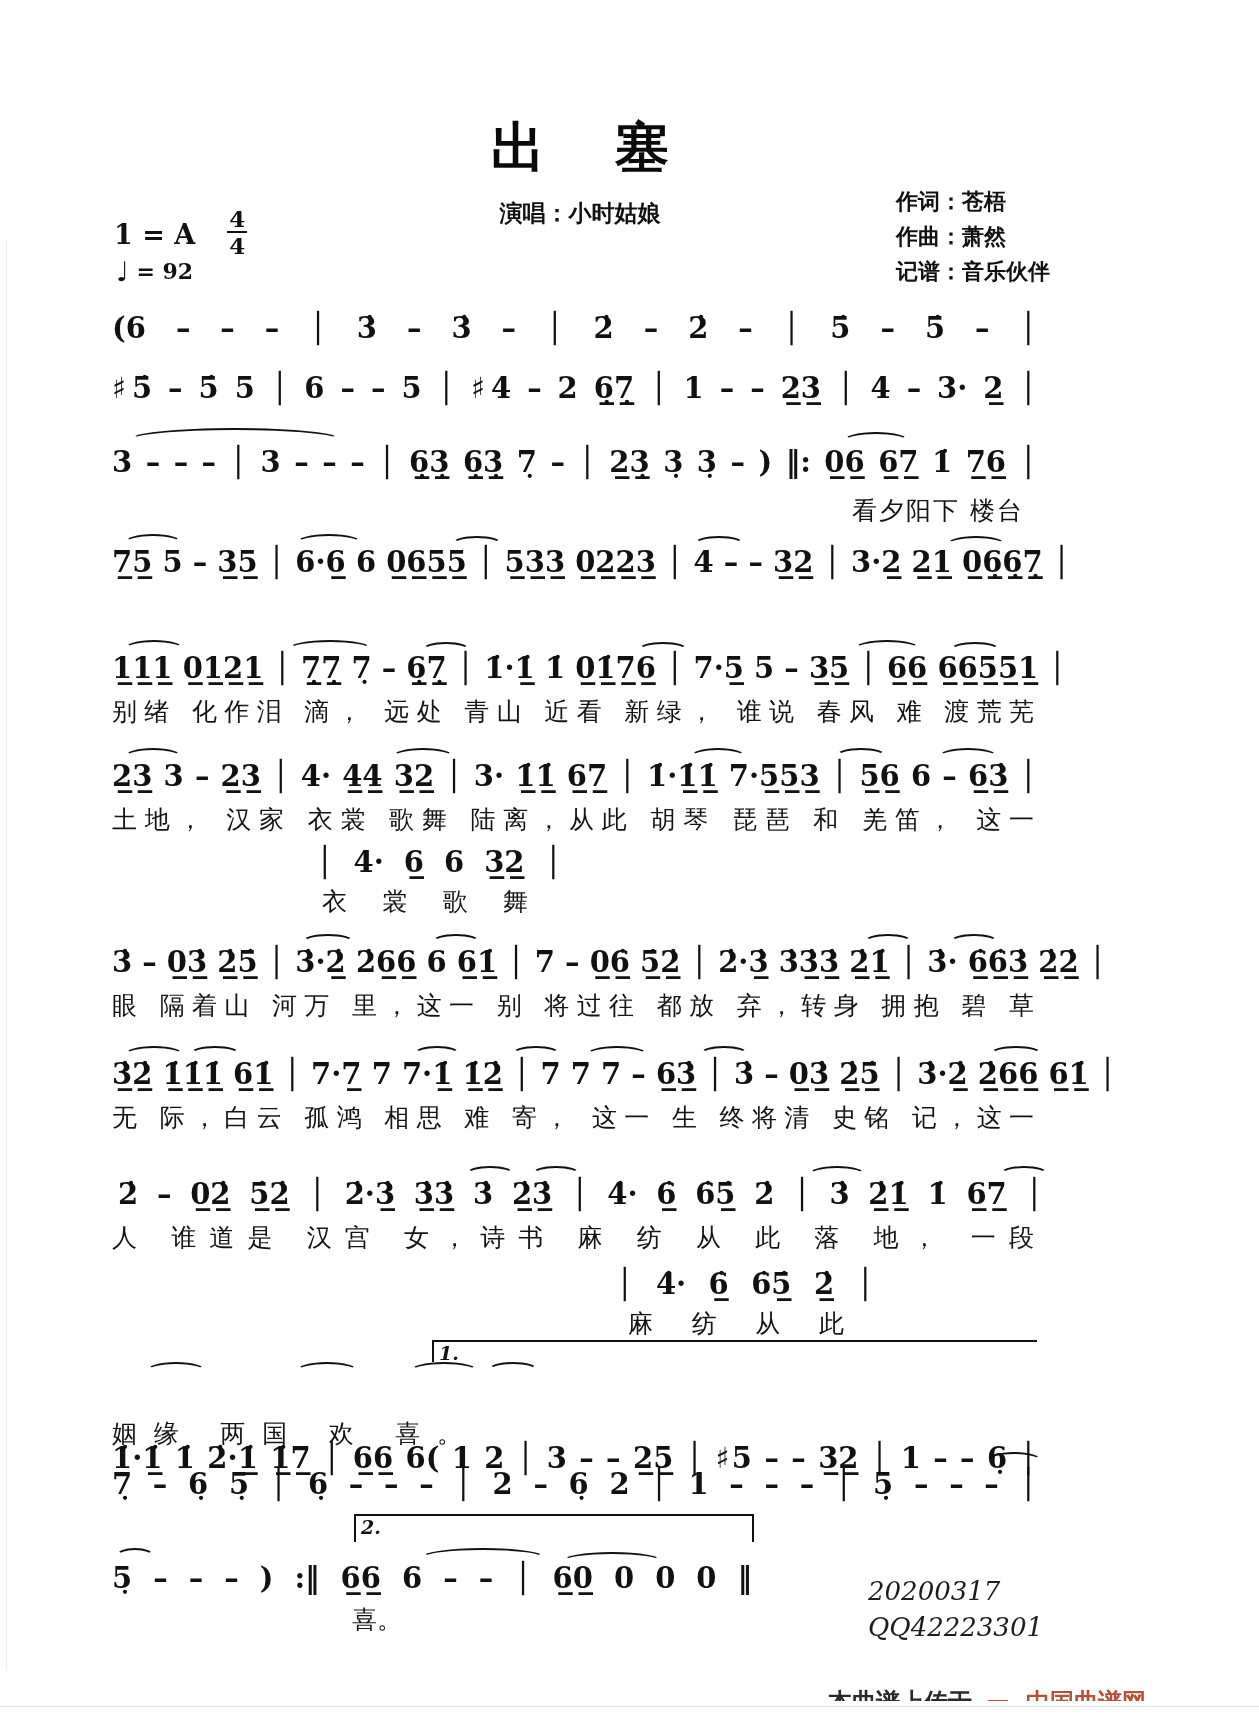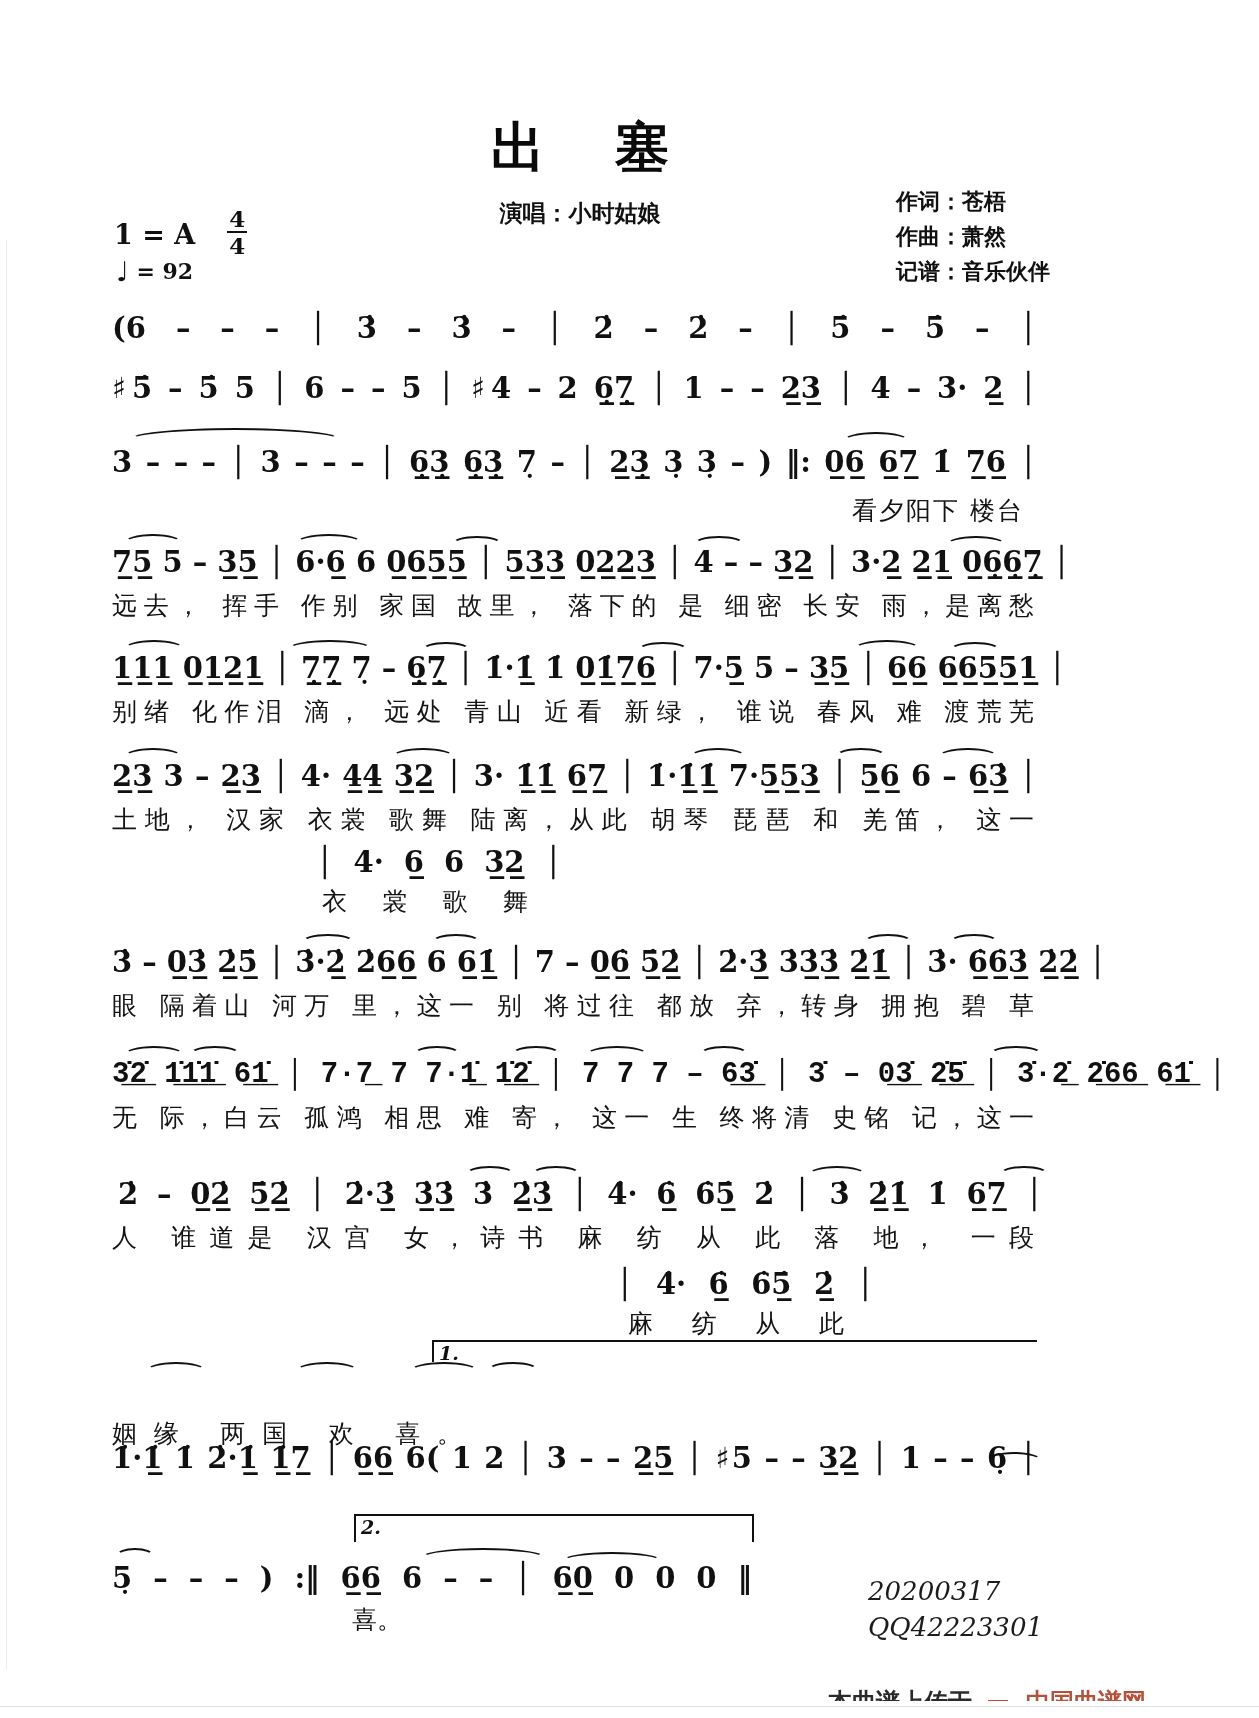--- a/index.html
+++ b/index.html
@@ -55,50 +55,50 @@
     <span class="glyph">♩</span>
     <span>= 92</span>
   </div>
 
   <div class="notes" style="top:312px;left:112px;width:925px;">(6 – – – │ 3̇ – 3̇ – │ 2̇ – 2̇ – │ 5̇ – 5̇ – │</div>
   <div class="notes" style="top:372px;left:112px;width:925px;">♯5̇ – 5̇ 5 │ 6 – – 5 │ ♯4 – 2 6̲̣7̲̣ │ 1 – – 2̲3̲ │ 4 – 3· 2̲ │</div>
   <div class="notes" style="top:446px;left:112px;width:925px;">3 – – – │ 3 – – – │ 6̲̣3̲̣ 6̲̣3̲̣ 7̣ – │ 2̲3̲̣ 3̣ 3̣ – ) ‖: 0̲6̲ 6̲7̲ 1̇ 7̲6̲ │</div>
   <div class="lyrics" style="top:497px;left:852px;width:170px;">看夕阳下 楼台</div>
 
   <div class="notes" style="top:546px;left:112px;width:925px;">7̲5̲ 5 – 3̲5̲ │ 6·6̲ 6 0̲6̲5̲5̲ │ 5̲3̲3̲ 0̲2̲2̲3̲ │ 4 – – 3̲2̲ │ 3·2̲ 2̲1̲ 0̲6̲̣6̲̣7̲̣ │</div>
-  <div class="lyrics" style="top:592px;left:112px;width:922px;">远去， 挥手 作别 家国 故里， 落下的 是 细密 长安 雨，是离愁</div>
 
   <div class="notes" style="top:652px;left:112px;width:925px;">1̲1̲1̲ 0̲1̲2̲1̲ │ 7̲̣7̲̣ 7̣ – 6̲̣7̲̣ │ 1̇·1̲̇ 1̇ 0̲1̲̇7̲6̲ │ 7·5̲ 5 – 3̲5̲ │ 6̲6̲ 6̲6̲5̲5̲1̲ │</div>
   <div class="lyrics" style="top:698px;left:112px;width:922px;">别绪 化作泪 滴， 远处 青山 近看 新绿， 谁说 春风 难 渡荒芜</div>
 
   <div class="notes" style="top:760px;left:112px;width:925px;">2̲3̲ 3 – 2̲3̲ │ 4· 4̲4̲ 3̲2̲ │ 3· 1̲̇1̲̇ 6̲7̲ │ 1̇·1̲̇1̲̇ 7·5̲5̲3̲ │ 5̲6̲ 6 – 6̲3̲̇ │</div>
   <div class="lyrics" style="top:806px;left:112px;width:922px;">土地， 汉家 衣裳 歌舞 陆离，从此 胡琴 琵琶 和 羌笛， 这一</div>
 
   <div class="notes" style="top:846px;left:316px;width:246px;">│ 4· 6̲ 6 3̲2̲ │</div>
   <div class="lyrics" style="top:888px;left:322px;width:206px;">衣 裳 歌 舞</div>
 
   <div class="notes" style="top:946px;left:112px;width:925px;">3̇ – 0̲3̲̇ 2̲̇5̲̇ │ 3̇·2̲̇ 2̇6̲6̲ 6 6̲1̲̇ │ 7 – 0̲6̲̇ 5̲̇2̲̇ │ 2̇·3̲̇ 3̇3̲̇3̲̇ 2̲̇1̲̇ │ 3̇· 6̲̇6̲̇3̲̇ 2̲̇2̲̇ │</div>
   <div class="lyrics" style="top:992px;left:112px;width:922px;">眼 隔着山 河万 里，这一 别 将过往 都放 弃，转身 拥抱 碧 草</div>
 
-  <div class="notes" style="top:1058px;left:112px;width:925px;font-family:Liberation Mono, monospace;">3̲̇2̲̇ 1̲̇1̲̇1̲̇ 6̲1̲̇ │ 7·7̲ 7 7·1̲̇ 1̲̇2̲̇ │ 7 7 7 – 6̲3̲̇ │ 3̇ – 0̲3̲̇ 2̲̇5̲̇ │ 3̇·2̲̇ 2̲̇6̲6̲ 6̲1̲̇ │</div>
+  <div class="notes" style="top:1058px;left:112px;width:925px;">3̲̇2̲̇ 1̲̇1̲̇1̲̇ 6̲1̲̇ │ 7·7̲ 7 7·1̲̇ 1̲̇2̲̇ │ 7 7 7 – 6̲3̲̇ │ 3̇ – 0̲3̲̇ 2̲̇5̲̇ │ 3̇·2̲̇ 2̲̇6̲6̲ 6̲1̲̇ │</div>
   <div class="lyrics" style="top:1104px;left:112px;width:922px;">无 际，白云 孤鸿 相思 难 寄， 这一 生 终将清 史铭 记，这一</div>
 
   <div class="notes" style="top:1178px;left:118px;width:925px;">2̇ – 0̲2̲̇ 5̲̇2̲̇ │ 2̇·3̲̇ 3̲̇3̲̇ 3̇ 2̲̇3̲̇ │ 4̇· 6̲̇ 6̇5̲̇ 2̇ │ 3̇ 2̲̇1̲̇ 1̇ 6̲7̲ │</div>
   <div class="lyrics" style="top:1224px;left:112px;width:922px;">人 谁道是 汉宫 女，诗书 麻 纺 从 此 落 地， 一段</div>
 
   <div class="notes" style="top:1268px;left:616px;width:258px;">│ 4̇· 6̲̇ 6̇5̲̇ 2̲̇ │</div>
   <div class="lyrics" style="top:1310px;left:628px;width:216px;">麻 纺 从 此</div>
 
   <div class="volta" id="volta1">
     <span class="vlabel">1.</span>
   </div>
 
   <div class="notes" style="top:1442px;left:112px;width:925px;">1̇·1̲̇ 1̇ 2̇·1̲̇ 1̲̇7̲ │ 6̲6̲ 6( 1 2 │ 3 – – 2̲5̲ │ ♯5 – – 3̲2̲ │ 1 – – 6̣ │</div>
   <div class="lyrics" style="top:1420px;left:112px;width:350px;">姻缘 两国 欢 喜。</div>
 
+  <div class="notes" style="top:1468px;left:112px;width:925px;">7̣ – 6̣ 5̣ │ 6̣ – – – │ 2 – 6̣ 2 │ 1 – – – │ 5̣ – – – │</div>
 
   <div class="volta" id="volta2">
     <span class="vlabel">2.</span>
   </div>
 
   <div class="notes" style="top:1562px;left:112px;width:640px;">5̣ – – – ) :‖ 6̲6̲ 6 – – │ 6̲0̲ 0 0 0 ‖</div>
   <div class="lyrics" style="top:1606px;left:352px;width:80px;text-align-last:left;">喜。</div>
 
   <div class="footer" style="top:1576px;">20200317</div>
   <div class="footer" style="top:1612px;">QQ42223301</div>

